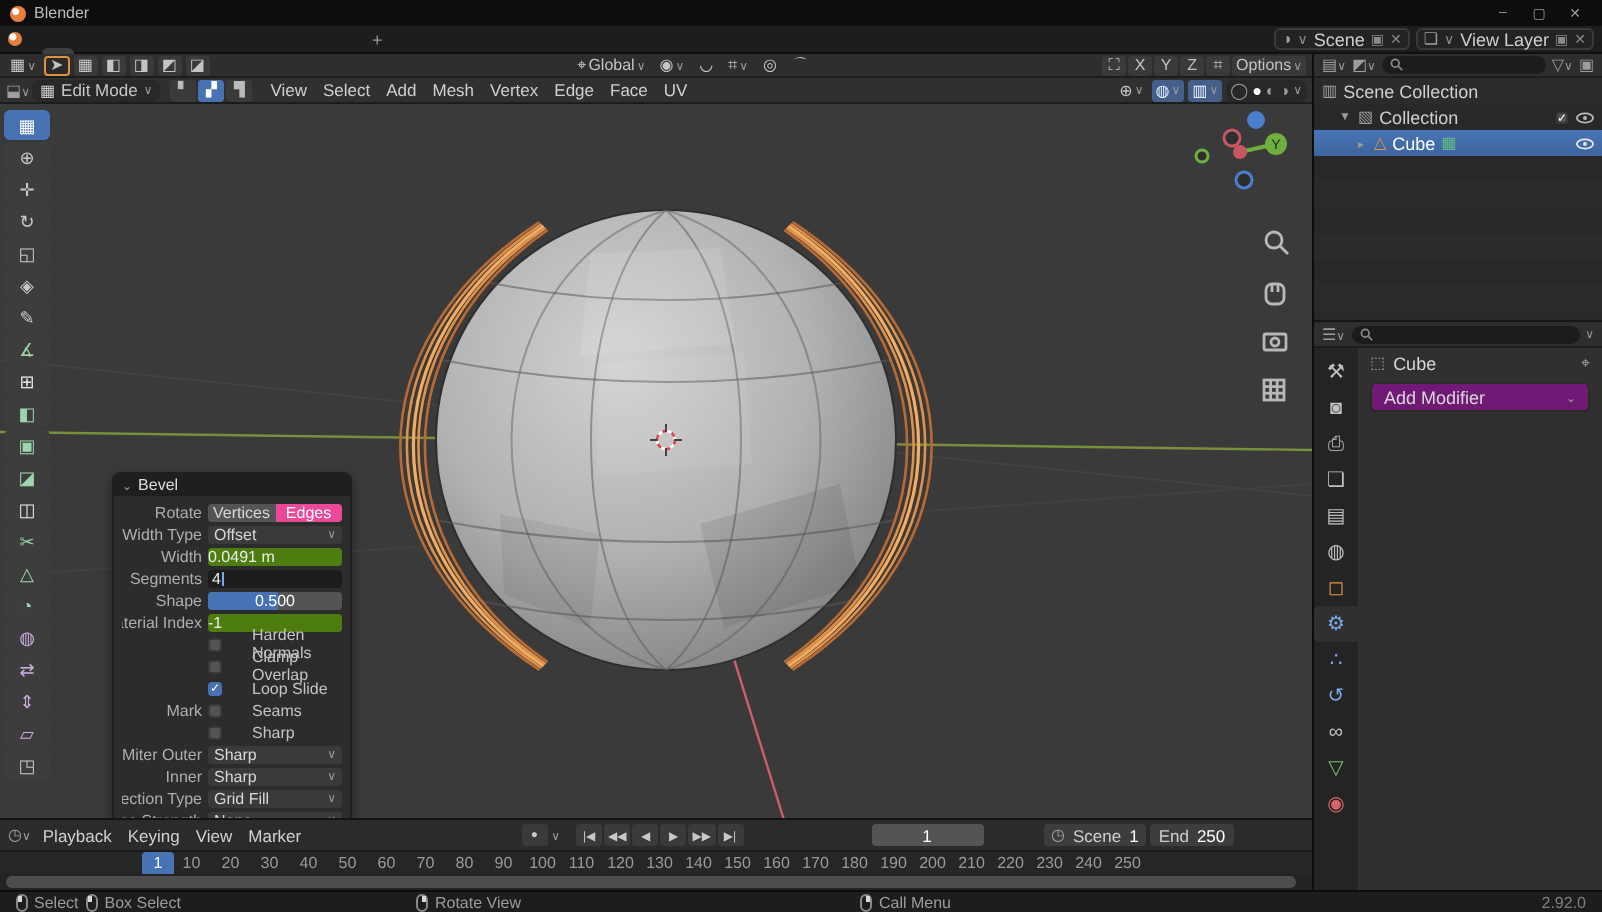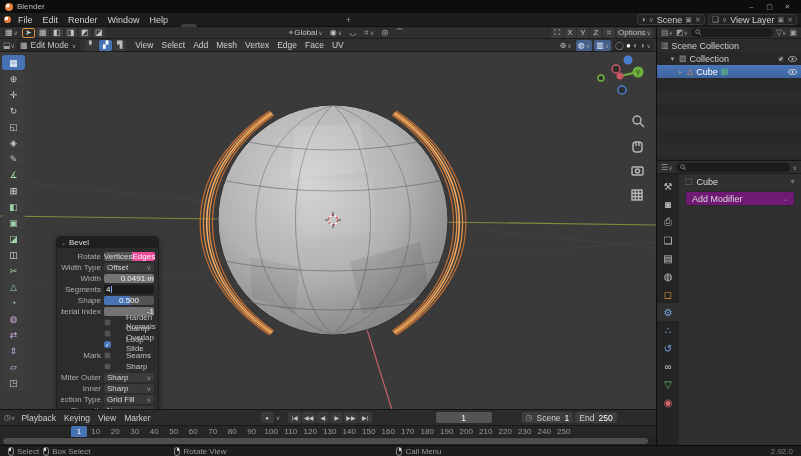--- a/index.html
+++ b/index.html
@@ -49,34 +49,34 @@
   
   .viewport{flex:1;position:relative;background:#3a3a3a;overflow:hidden}
   .scene-svg{position:absolute;inset:0}
   .vp-toolbar{position:absolute;left:2px;top:3px;width:23px;display:flex;flex-direction:column;gap:1px;z-index:5}
   .tool{height:15px;display:flex;align-items:center;justify-content:center;border-radius:3px;background:#3d3d3d;font-size:9px;color:#c8c8c8}
   .tool.active{background:#4772b3;color:#fff}
   .overlay-text{position:absolute;left:32px;top:5px;color:#c3c3c3;font-size:9px;line-height:12px;z-index:4;text-shadow:0 1px 1px #0008}
   .overlay-text .l2{color:#9e9e9e}
   .nav-gizmo{position:absolute;right:4px;top:2px;z-index:4}
   
-  .bevel{position:absolute;left:56px;top:184px;width:103px;background:#2b2b2bf2;border:1px solid #202020;border-radius:4px;z-index:6;font-size:8px;box-shadow:0 2px 6px #0006}
+  .bevel{position:absolute;left:56px;top:184px;width:120px;background:#2b2b2bf2;border:1px solid #202020;border-radius:4px;z-index:6;font-size:8px;box-shadow:0 2px 6px #0006}
   .bevel .hdr{height:11px;background:#1f1f1f;border-radius:4px 4px 0 0;display:flex;align-items:center;gap:3px;padding:0 4px;color:#dedede}
   .bevel .body{padding:3px 4px 4px}
   .brow{display:flex;align-items:center;height:10px;margin-bottom:1px;gap:3px}
   .blabel{width:40px;display:flex;justify-content:flex-end;overflow:hidden;white-space:nowrap;color:#aeaeae;flex:none}
   .bctl{flex:1;min-width:0;display:flex}
   .seg2{display:flex;flex:1}
   .seg2 .opt{flex:1;height:9px;display:flex;align-items:center;justify-content:center;background:#545454;color:#d8d8d8}
   .seg2 .opt:first-child{border-radius:2px 0 0 2px}
   .seg2 .opt:last-child{border-radius:0 2px 2px 0}
   .seg2 .opt.active{background:#ec4899;color:#fff}
   .dd{flex:1;height:9px;background:#3a3a3a;border-radius:2px;display:flex;align-items:center;padding:0 3px;color:#d8d8d8}
   .dd .chev{margin-left:auto}
-  .nfield{flex:1;height:9px;background:#737373;border-radius:2px;display:flex;align-items:center;justify-content:flex-end;color:#ececec}
+  .nfield{flex:1;height:9px;background:#4d7c0f;border-radius:2px;display:flex;align-items:center;justify-content:flex-start;color:#ececec}
   .efield{flex:1;height:9px;background:#1c1c1c;border-radius:2px;display:flex;align-items:center;padding:0 2px;color:#ececec}
   .caret{width:1px;height:7px;background:#7aa8e8;margin-left:1px}
   .slider{flex:1;height:9px;background:#545454;border-radius:2px;position:relative;overflow:hidden}
   .slider .fill{position:absolute;left:0;top:0;bottom:0;width:52%;background:#4772b3}
   .slider .val{position:absolute;inset:0;display:flex;align-items:center;justify-content:center;color:#fff}
   .cb{width:7px;height:7px;border-radius:2px;background:#545454;border:1px solid #3a3a3a;display:flex;align-items:center;justify-content:center;color:#fff;font-size:6px;flex:none}
   .cb.on{background:#4772b3;border-color:#4772b3}
   .cbrow .bctl{align-items:center;gap:15px;color:#c4c4c4}
   
   .timeline{background:#2b2b2b;border-top:1px solid #141414}
@@ -93,21 +93,21 @@
   .tl-scroll{height:8px;background:#232323;position:relative}
   .tl-scroll .thumb{position:absolute;left:3px;right:8px;top:1px;bottom:1px;background:#4d4d4d;border-radius:3px}
   
   .statusbar{height:11px;background:#1d1d1d;border-top:1px solid #0c0c0c;display:flex;align-items:center;padding:0 8px;gap:6px;color:#9c9c9c;font-size:8px}
   .hint{display:flex;align-items:center;gap:3px}
   .mouse{width:6px;height:9px;border:1px solid #8a8a8a;border-radius:3px;position:relative;flex:none}
   .mouse:before{content:"";position:absolute;top:0;width:2px;height:3px;background:#d8d8d8}
   .m-left .mouse:before{left:0}
   .m-mid .mouse:before{left:2px}
   .m-right .mouse:before{right:0}
-  .hint.g1{margin-left:4px}.hint.g2{margin-left:84px}.hint.g3{margin-left:170px}
+  .hint.g1{margin-left:4px}.hint.g2{margin-left:118px}.hint.g3{margin-left:170px}
   .version{margin-left:auto;color:#7f7f7f}
   
   .ol-header{height:12px;background:#2e2e2e;display:flex;align-items:center;gap:3px;padding:0 4px;border-bottom:1px solid #1c1c1c}
   .searchbox{flex:1;height:9px;background:#1c1c1c;border-radius:5px;display:flex;align-items:center;padding:0 4px;gap:2px}
   .ol-list{height:122px;background:repeating-linear-gradient(#2b2b2b 0 13px,#282828 13px 26px);border-bottom:1px solid #161616}
   .ol-row{height:13px;display:flex;align-items:center;gap:3px;padding:0 4px;color:#cfcfcf}
   .ol-row .exp{width:7px;color:#9a9a9a;font-size:6px;text-align:center}
   .ol-row.sel{background:linear-gradient(#4a76b8,#3d639c);color:#fff}
   .ol-right{margin-left:auto;display:flex;gap:4px;align-items:center;color:#b9b9b9}
   
@@ -133,27 +133,20 @@
     <span>Blender</span>
     <div class="wbtns">
       <span class="wbtn">–</span>
       <span class="wbtn">▢</span>
       <span class="wbtn">✕</span>
     </div>
   </div>
 
   <div class="menubar">
     <span class="blogo" style="width:7px;height:7px;margin-right:2px"></span>
-    <nav class="mb-menus">
-      <span class="menu">File</span>
-        <span class="menu">Edit</span>
-        <span class="menu">Render</span>
-        <span class="menu">Window</span>
-        <span class="menu">Help</span>
-    </nav>
     <div class="workspaces">
       <span class="ws active"></span>
         <span class="ws"></span>
         <span class="ws"></span>
         <span class="ws"></span>
         <span class="ws"></span>
         <span class="ws"></span>
         <span class="ws"></span>
         <span class="ws"></span>
         <span class="ws"></span>

